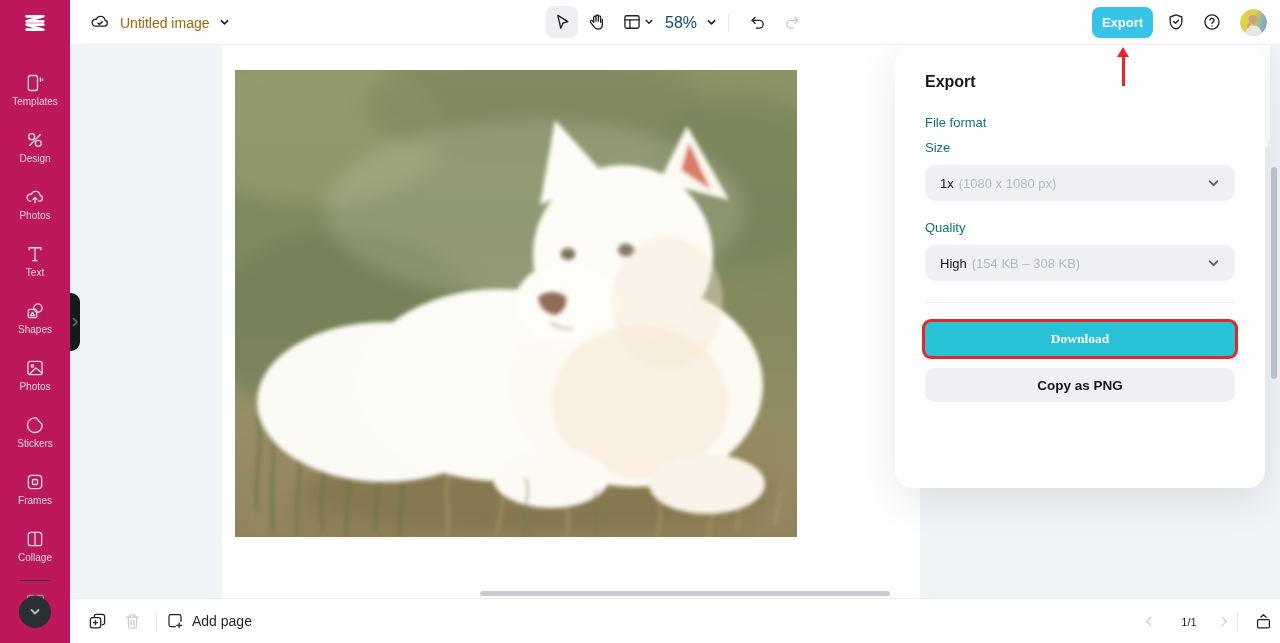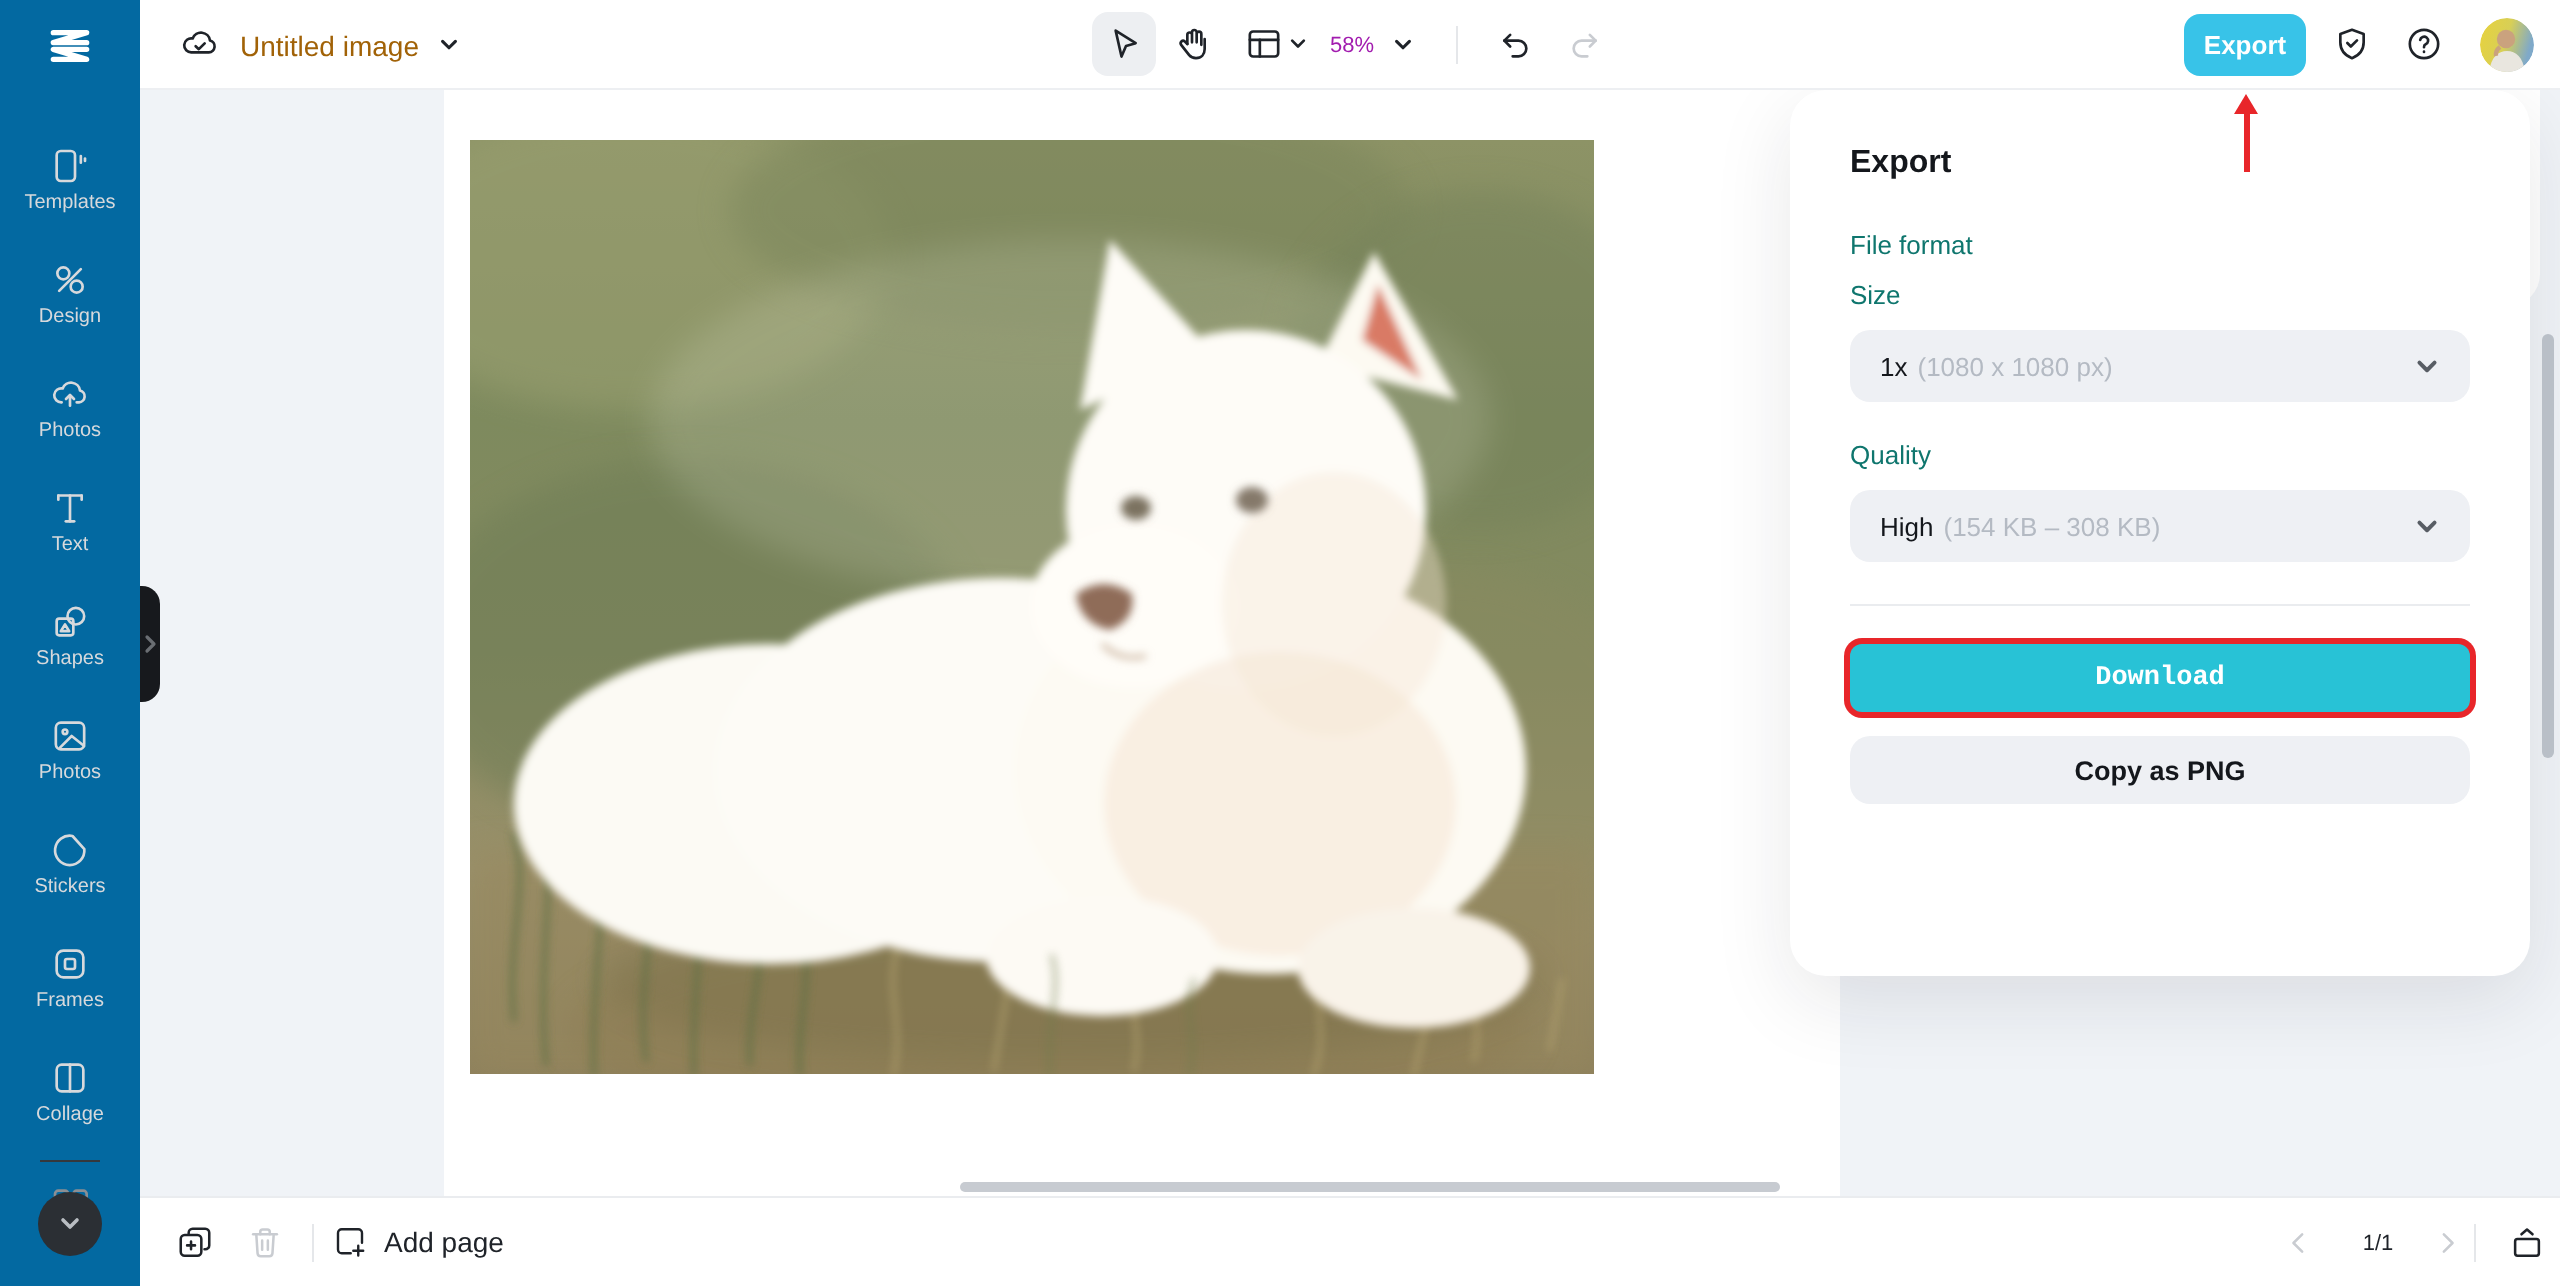--- a/index.html
+++ b/index.html
@@ -1,21 +1,21 @@
 <!DOCTYPE html>
 <html><head>
 <meta charset="utf-8">
 <style>
   * { margin:0; padding:0; box-sizing:border-box; }
   html,body { width:1280px; height:643px; overflow:hidden; background:#f0f3f7;
               font-family:"Liberation Sans", sans-serif; }
   #app { position:relative; width:1280px; height:643px; }
 
   
-  #sidebar { position:absolute; left:0; top:0; width:70px; height:643px; background:#0369a1; z-index:30;padding-left:28px; }
+  #sidebar { position:absolute; left:0; top:0; width:70px; height:643px; background:#be185d; z-index:30;padding-left:28px; }
   .logo { position:absolute; left:0; top:0; width:70px; height:45px; display:flex; align-items:center; justify-content:center; }
   .side-item { position:absolute; left:0; width:70px; height:40px; display:flex; flex-direction:column; align-items:center; gap:3px; cursor:pointer; }
   .side-item svg { width:20px; height:20px; stroke:#d7d9dc; fill:none; stroke-width:1.6; stroke-linecap:round; stroke-linejoin:round; }
   .side-item .lbl { font-size:10px; color:#d7d9dc; }
   .side-divider { position:absolute; left:20px; top:580px; width:30px; height:1px; background:#35383d; }
   .partial-icon { position:absolute; left:25px; top:592px; }
   .partial-icon svg { width:20px; height:20px; stroke:#8b8e93; fill:none; stroke-width:1.6; }
   .collapse-btn { position:absolute; left:19px; top:596px; width:32px; height:32px; border-radius:50%;
                   background:#2b2f34; border:none; display:flex; align-items:center; justify-content:center; cursor:pointer; }
   .collapse-btn svg { width:12px; height:12px; stroke:#b9bdc2; fill:none; stroke-width:1.8; stroke-linecap:round; stroke-linejoin:round; }
@@ -28,21 +28,21 @@
             border-bottom:1px solid #edeff2; z-index:20; }
   .tb-icon-btn { position:absolute; top:6px; width:32px; height:32px; border:none; background:transparent;
                  border-radius:8px; display:flex; align-items:center; justify-content:center; cursor:pointer; }
   .tb-icon-btn svg { width:20px; height:20px; stroke:#1f2329; fill:none; stroke-width:1.6; stroke-linecap:round; stroke-linejoin:round; }
   .tb-icon-btn.selected { background:#edeff2; }
   .tb-icon-btn.disabled svg { stroke:#c9ccd1; }
   #project-name { position:absolute; left:50px; top:0; height:45px; display:flex; align-items:center; gap:9px; cursor:pointer; }
   #project-name .name { font-size:14px; font-weight:500; color:#a16207; }
   .chev-sm { width:11px; height:11px; stroke:#1f2329; fill:none; stroke-width:1.7; stroke-linecap:round; stroke-linejoin:round; }
   #zoom-ctl { position:absolute; left:595px; top:0; height:45px; display:flex; align-items:center; gap:9px; cursor:pointer; }
-  #zoom-ctl .zv { font-size:11px; color:#a21caf; }
+  #zoom-ctl .zv { font-size:16px; color:#0c4a6e; }
   .tb-divider { position:absolute; left:658px; top:13px; width:1px; height:19px; background:#e5e7ea; }
   #export-btn { position:absolute; left:1022px; top:7px; width:61px; height:31px; border:none; border-radius:8px;
                 background:#38c3e8; color:#fff; font-family:"Liberation Sans",sans-serif; font-size:13px; font-weight:bold; cursor:pointer; }
   #avatar { position:absolute; left:1170px; top:9px; width:27px; height:27px; border-radius:50%; overflow:hidden; cursor:pointer; border:none; padding:0; background:transparent; }
 
   
   #canvas-area { position:absolute; left:70px; top:45px; width:1210px; height:553px; background:#f0f3f7; }
   #page { position:absolute; left:152px; top:0; width:698px; height:553px; background:#ffffff; }
   #artboard { position:absolute; left:165px; top:25px; width:562px; height:467px; cursor:pointer; }
   #h-scrollbar { position:absolute; left:410px; top:546px; width:410px; height:5px; border-radius:3px; background:#c7cbd1; cursor:pointer; }
@@ -56,21 +56,21 @@
   #export-panel h2 { font-size:16px; font-weight:bold; color:#14171c; margin-bottom:24px; }
   .field-label { font-size:13px; font-weight:normal; color:#0f766e; margin-bottom:10px; }
   .select-box { height:36px; background:#eef0f4; border-radius:10px; display:flex; align-items:center;
                 padding:0 15px; margin-bottom:19px; cursor:pointer; }
   .select-box .val { font-size:13px; font-weight:500; color:#14171c; }
   .select-box .detail { font-size:13px; color:#b4bac3; margin-left:5px; }
   .select-box .chev { margin-left:auto; }
   .chev-dd { width:13px; height:13px; stroke:#585d64; fill:none; stroke-width:1.8; stroke-linecap:round; stroke-linejoin:round; }
   .panel-divider { height:1px; background:#eaecef; margin:21px 0 19px; }
   #download-btn { display:block; width:100%; height:34px; border:none; border-radius:6px; background:#28c2d6;
-                  color:#fff; font-family:Liberation Mono, monospace; font-size:13.5px; font-weight:bold; cursor:pointer;
+                  color:#fff; font-family:Liberation Serif, serif; font-size:13.5px; font-weight:bold; cursor:pointer;
                   box-shadow:0 0 0 3px #e8262a; margin-bottom:12px; }
   #copy-png-btn { display:block; width:100%; height:34px; border:none; border-radius:10px; background:#eef0f4;
                   color:#14171c; font-family:"Liberation Sans",sans-serif; font-size:13.5px; font-weight:bold; cursor:pointer; }
 
   
   #red-arrow { position:absolute; left:1122px; top:57px; width:3px; height:29px; background:#e8262a; z-index:25; }
   #red-arrow::before { content:''; position:absolute; top:-10px; left:-5px; width:0; height:0;
                        border-left:6.5px solid transparent; border-right:6.5px solid transparent; border-bottom:10px solid #e8262a; }
 
   

